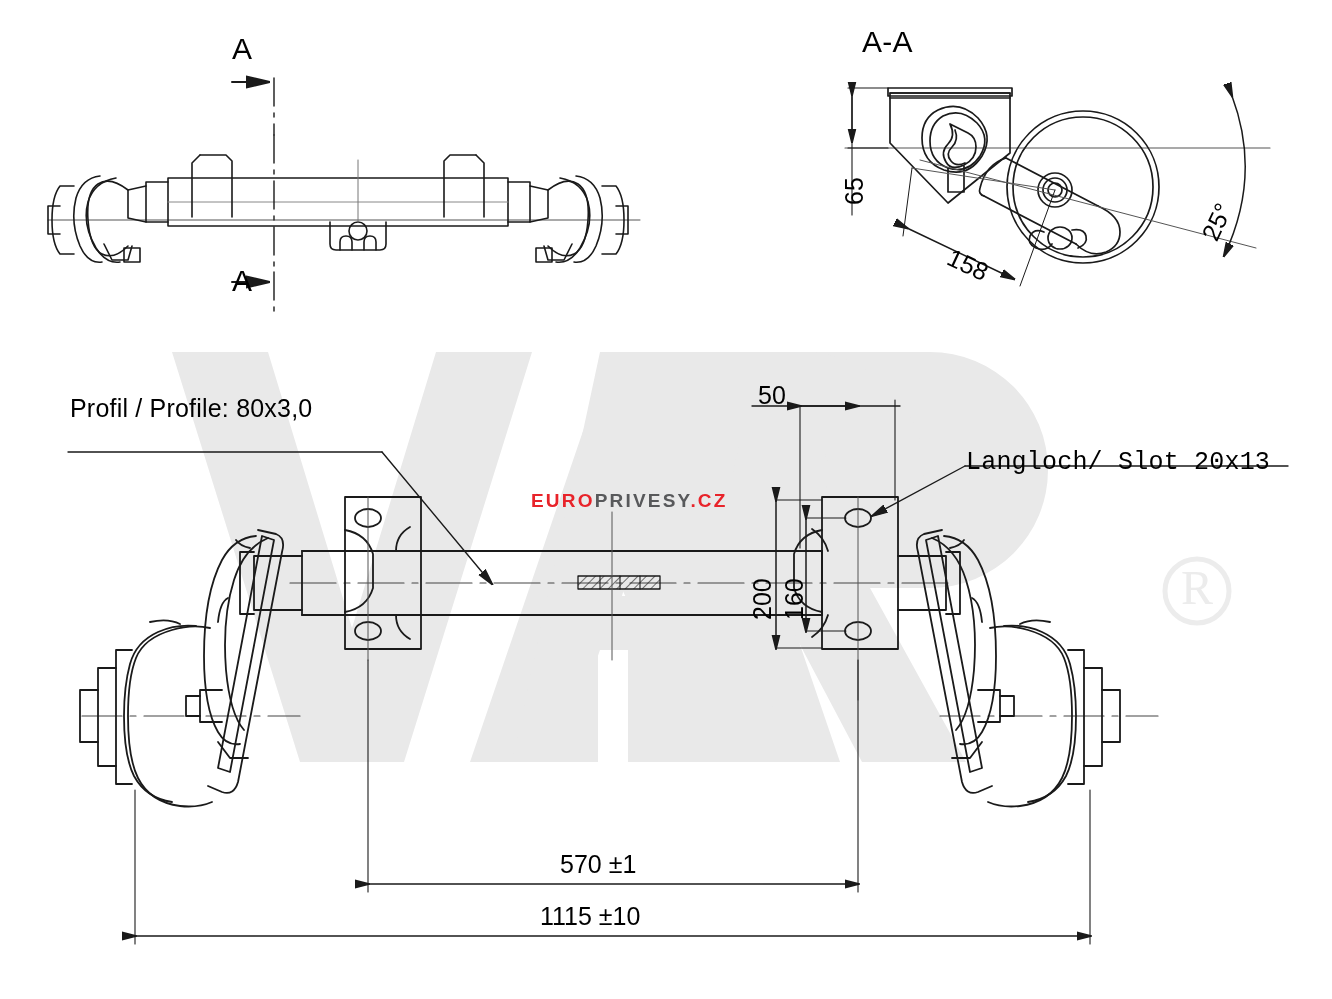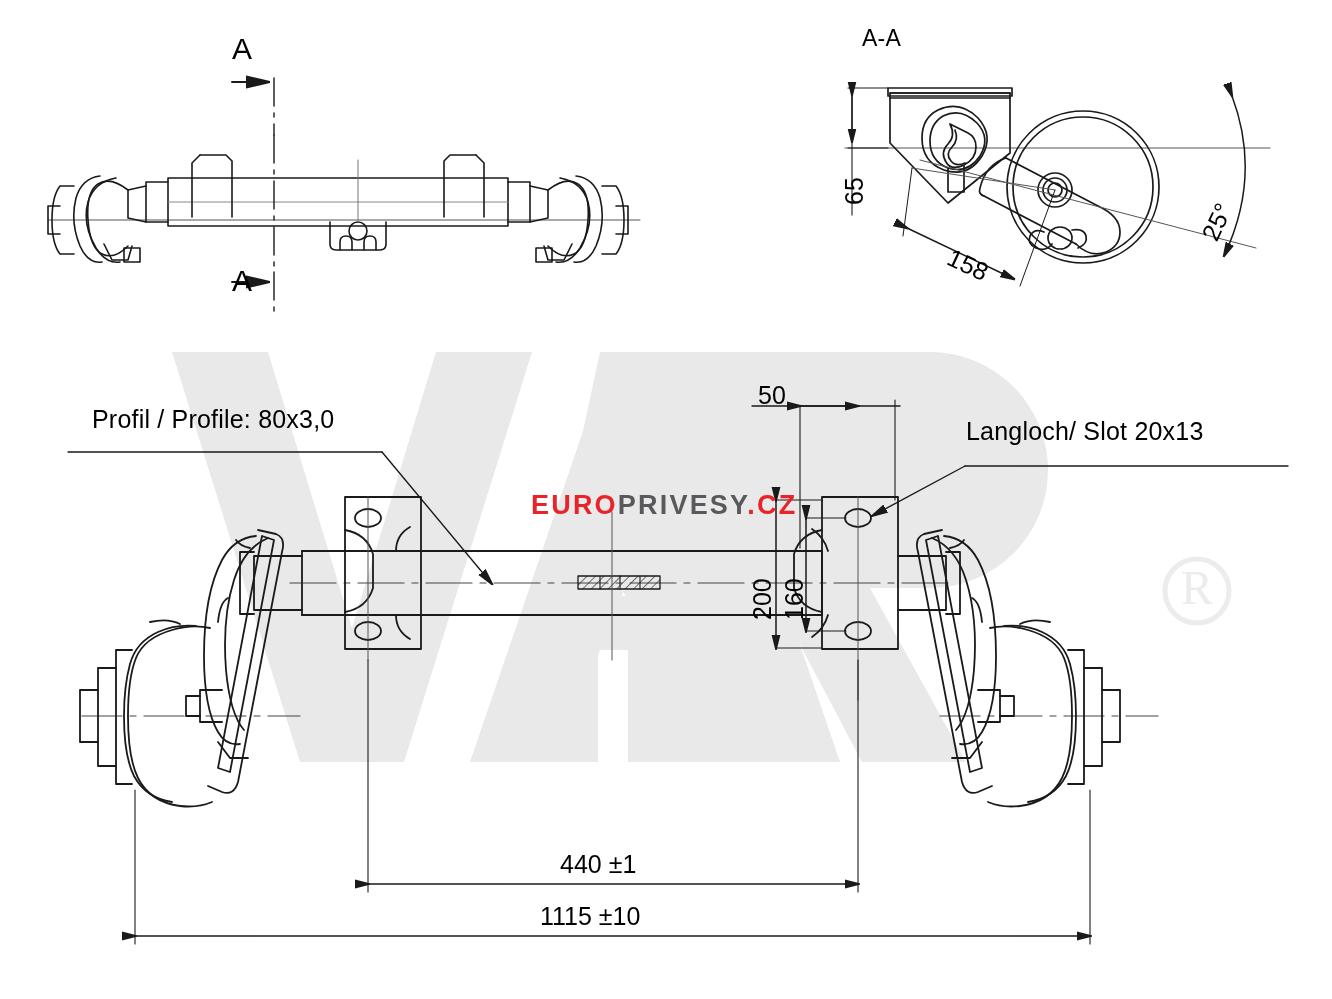--- a/index.html
+++ b/index.html
@@ -1,20 +1,20 @@
 <!DOCTYPE html>
 <html><head>
 <meta charset="utf-8">
 <style>
   html,body{margin:0;padding:0;background:#ffffff;}
   body{width:1332px;height:999px;position:relative;overflow:hidden;
        font-family:"Liberation Sans",sans-serif;color:#000;}
   #stage{position:absolute;left:0;top:0;width:1332px;height:999px;}
   svg{position:absolute;left:0;top:0;}
-  .logo{position:absolute;font-weight:bold;letter-spacing:2.2px;font-size:27px;}
+  .logo{position:absolute;font-weight:bold;letter-spacing:2.2px;font-size:19px;}
   .logo .r{color:#e8232a;}
   .logo .g{color:#58595b;}
   .lbl{position:absolute;font-size:25px;white-space:nowrap;letter-spacing:0.2px;}
   .dim{position:absolute;font-size:25px;white-space:nowrap;}
   .rot90{transform:rotate(-90deg);transform-origin:left top;}
 </style>
 </head>
 <body>
 
 <div id="stage">
@@ -255,32 +255,32 @@
 
       <line x1="135" y1="936" x2="1090" y2="936" stroke-width="1.5" marker-start="url(#ahs)" marker-end="url(#ahs)"></line>
       <line x1="135" y1="790" x2="135" y2="944" stroke-width="1.1"></line>
       <line x1="1090" y1="790" x2="1090" y2="944" stroke-width="1.1"></line>
     </g>
   </svg>
 
   <div class="dim" style="left:232px;top:32px;font-size:30px;">A</div>
   <div class="dim" style="left:232px;top:264px;font-size:30px;">A</div>
 
-  <div class="lbl" style="left:862px;top:25px;font-size:23px;text-align:center;">A-A</div>
+  <div class="lbl" style="left:862px;top:25px;font-size:30px;text-align:center;">A-A</div>
 
   <div class="dim rot90" style="left:840px;top:205px;">65</div>
   <div class="dim" style="left:955px;top:243px;transform:rotate(25deg);transform-origin:left top;">158</div>
   <div class="dim" style="left:1196px;top:233px;transform:rotate(-65deg);transform-origin:left top;">25°</div>
 
   <div class="dim" style="left:758px;top:381px;">50</div>
   <div class="dim rot90" style="left:748px;top:620px;">200</div>
   <div class="dim rot90" style="left:780px;top:620px;">160</div>
-  <div class="dim" style="left:560px;top:850px;">440 ±1</div>
+  <div class="dim" style="left:560px;top:850px;">570 ±1</div>
   <div class="dim" style="left:540px;top:902px;text-align:center;">1115 ±10</div>
 
-  <div class="lbl" style="left:70px;top:405px;margin-left:22px;">Profil / Profile: 80x3,0</div>
-  <div class="lbl" style="left:966px;top:417px;">Langloch/ Slot 20x13</div>
+  <div class="lbl" style="left:70px;top:394px;">Profil / Profile: 80x3,0</div>
+  <div class="lbl" style="left:966px;top:448px;font-family:Liberation Mono, monospace;">Langloch/ Slot 20x13</div>
 
   <div class="logo" style="left:531px;top:490px;">
     <span class="r">EURO</span><span class="g">PRIVESY</span><span class="r">.</span><span class="r">CZ</span>
   </div>
 
 </div>
 
 </body></html>

